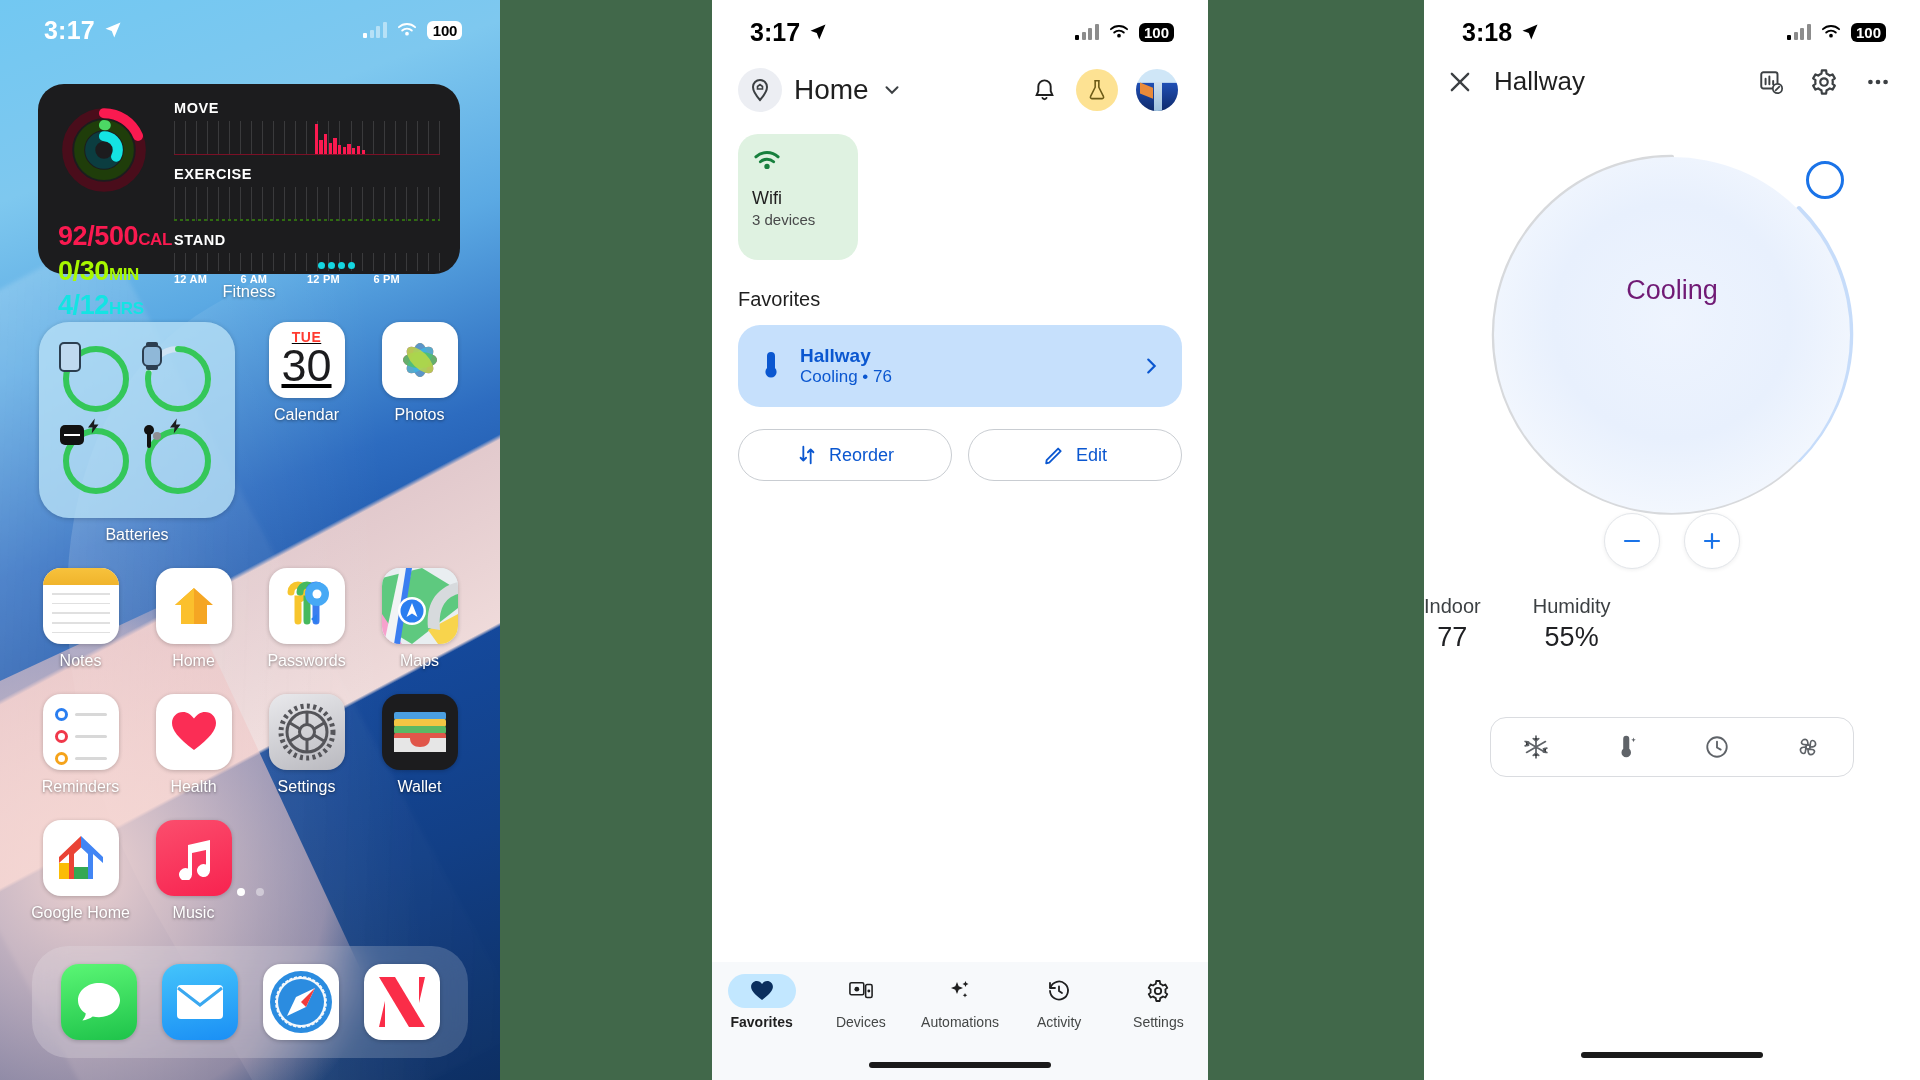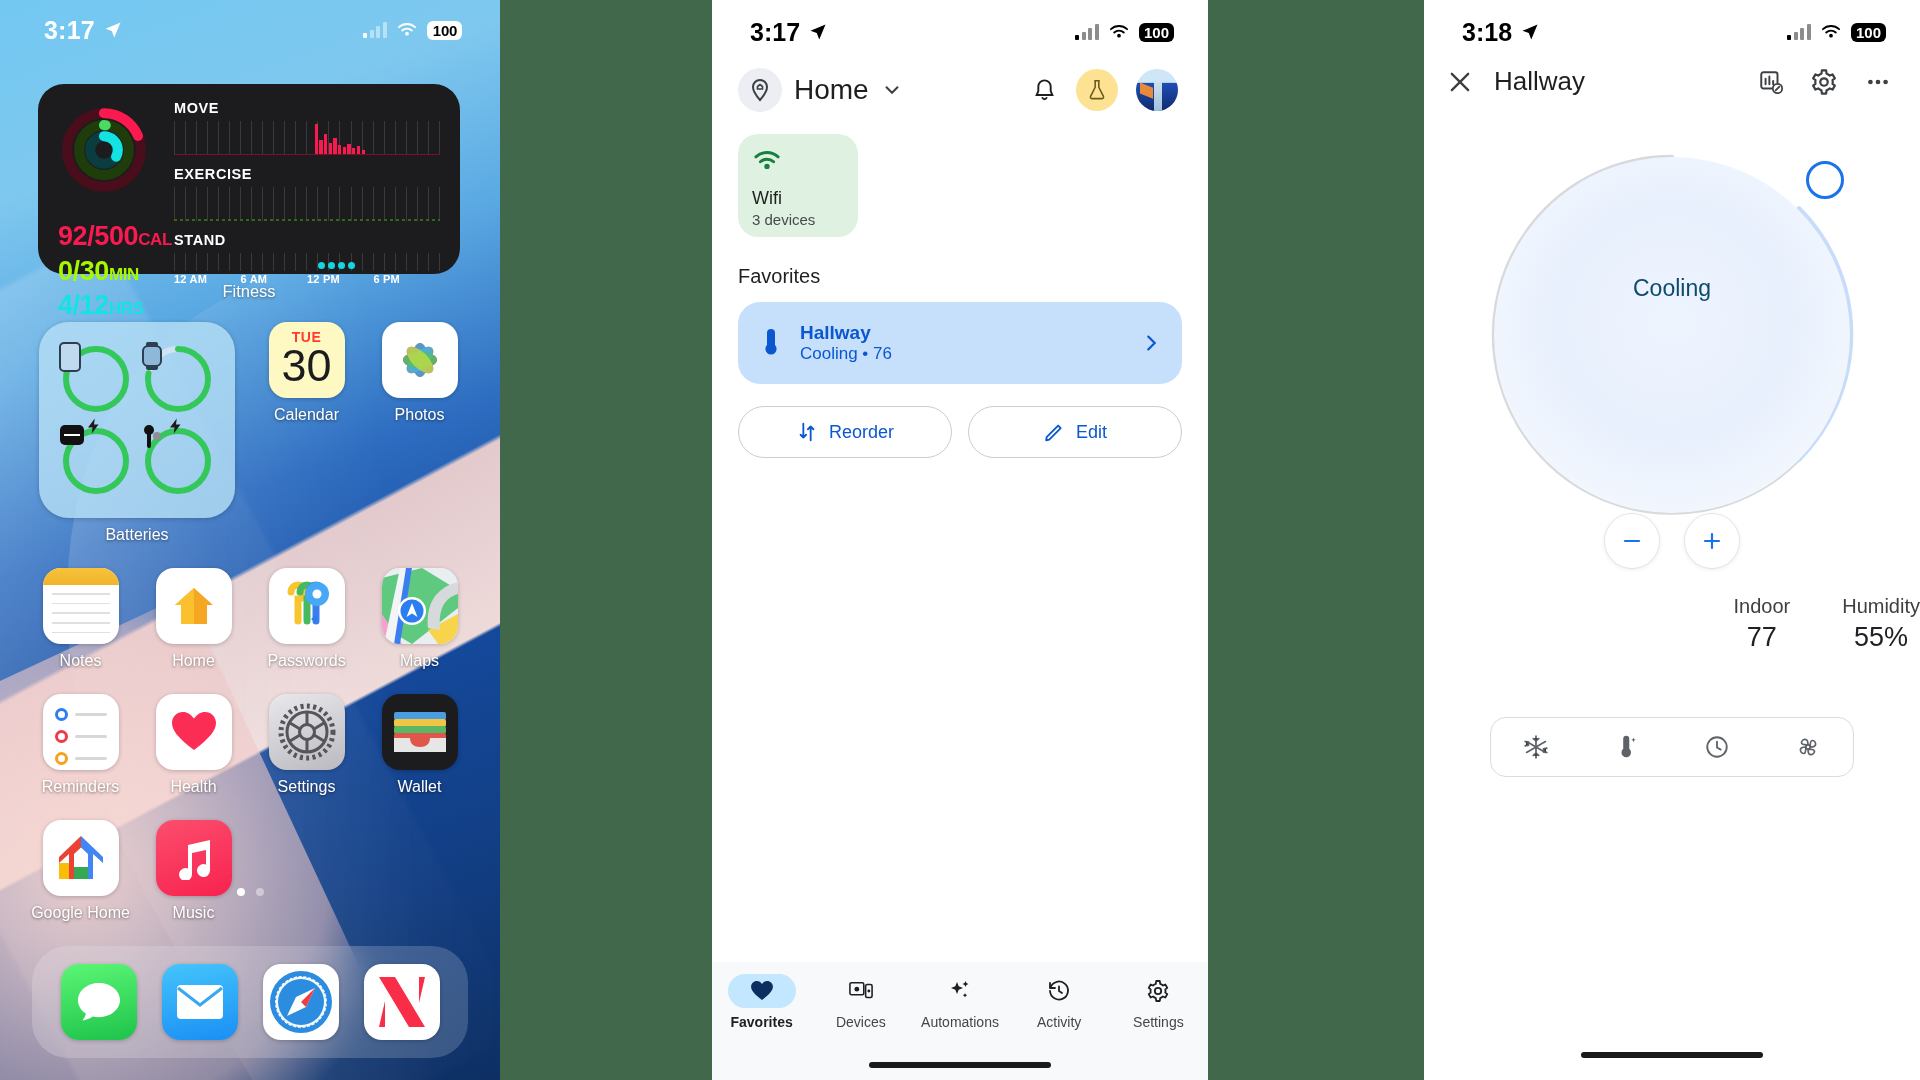--- a/index.html
+++ b/index.html
@@ -75,21 +75,21 @@
   
   .batt-widget { width: 196px; height: 196px; border-radius: 30px;
     background: rgba(180,222,245,.82); padding: 16px;
     display: grid; grid-template-columns: 1fr 1fr; grid-template-rows: 1fr 1fr; place-items: center;
     box-shadow: 0 1px 5px rgba(0,0,0,.2); }
   .bcell { width: 74px; height: 74px; position: relative; }
   .bcell svg { position: absolute; inset: 0; }
   .bglyph { position: absolute; inset: 0; display: flex; align-items: center; justify-content: center; font-size: 26px; }
 
   
-  .ic-cal { background: #fef9c3; display: flex; flex-direction: column; align-items: center; justify-content: flex-start; padding-top: 7px; }
+  .ic-cal { background: #ffffff; display: flex; flex-direction: column; align-items: center; justify-content: flex-start; padding-top: 7px; text-decoration: underline; }
   .ic-cal .d1 { color: #ff3b30; font-size: 14px; font-weight: 600; letter-spacing: .5px; }
   .ic-cal .d2 { color: #1c1c1e; font-size: 45px; font-weight: 300; line-height: .98; margin-top: -1px; }
   .ic-notes { background: #fff; }
   .ic-notes .top { height: 17px; background: linear-gradient(#f7c23c,#f0b42c); }
   .ic-notes .ln { height: 1.7px; background: #e0e0e0; margin: 8px 9px 0; }
   .ic-home { background: #fff; display: flex; align-items: center; justify-content: center; }
   .ic-health { background: #fff; display: flex; align-items: center; justify-content: center; }
   .ic-music { background: linear-gradient(160deg,#fb4e6d,#f8224f); display: flex; align-items: center; justify-content: center; }
   .ic-settings { background: linear-gradient(160deg,#e9e9ec,#b9b9bf); display: flex; align-items: center; justify-content: center; }
   .ic-wallet { background: #1c1c1e; display: flex; align-items: center; justify-content: center; }
@@ -129,21 +129,21 @@
   .g-actions { display: flex; align-items: center; gap: 18px; }
   .g-lab { width: 42px; height: 42px; border-radius: 50%; background: #fde293; display: flex; align-items: center; justify-content: center; }
   .g-avatar { width: 42px; height: 42px; border-radius: 50%; overflow: hidden;
     background: linear-gradient(180deg,#cfe6f7 0%,#cfe6f7 32%,#1f4fb5 33%,#0f2a6b 100%); position: relative; }
   .g-avatar::after { content:""; position:absolute; left:44%; top:30%; width:18%; height:70%;
     background: linear-gradient(180deg,#cfe0ef,#9fc2df); }
   .g-avatar::before { content:""; position:absolute; left:10%; top:38%; width:30%; height:26%;
     background: #e98a3a; transform: skewY(22deg); }
 
   .g-cards { display: flex; gap: 15px; padding: 22px 26px 0; }
-  .g-card { width: 120px; height: 103px; border-radius: 20px; padding: 16px 14px 0; }
+  .g-card { width: 120px; height: 126px; border-radius: 20px; padding: 16px 14px 0; }
   .g-card.wifi { background: #dff2e1; }
   .g-card.climate { background: #fbe4dd; }
   .g-card .ct { font-size: 18px; color: #1f1f1f; margin-top: 12px; }
   .g-card .cs { font-size: 15px; color: #48494a; margin-top: 2px; }
 
   .g-fav-title { font-size: 20px; color: #1f1f1f; padding: 28px 26px 0; }
   .g-fav { margin: 14px 26px 0; background: #c6e0fc; border-radius: 22px; height: 82px;
     display: flex; align-items: center; padding: 0 20px; gap: 16px; }
   .g-fav-icon { width: 26px; display: flex; justify-content: center; }
   .g-fav-txt { flex: 1; }
@@ -164,28 +164,28 @@
 
   
   .panel3 { position: absolute; left: 1424px; top: 0; width: 496px; height: 1080px; background: #fff; overflow: hidden; }
   .t-head { display: flex; align-items: center; padding: 14px 28px 0 22px; gap: 20px; }
   .t-title { font-size: 26px; color: #1f1f1f; flex: 1; }
   .t-acts { display: flex; align-items: center; gap: 26px; }
   .t-dial-wrap { position: relative; width: 400px; height: 400px; margin: 38px auto 0; }
   .t-dial-bg { position: absolute; left: 22px; top: 22px; width: 356px; height: 356px; border-radius: 50%;
     background: radial-gradient(circle at 50% 46%, #eef4fe 0%, #e8f0fd 45%, #f4f8fe 78%, #fbfdff 100%); }
   .t-center { position: absolute; left: 0; right: 0; top: 140px; text-align: center; }
-  .t-mode { color: #0c4a6e; font-size: 23px; }
+  .t-mode { color: #701a75; font-size: 27px; }
   .t-temp { color: #1a73e8; font-size: 84px; font-weight: 400; line-height: 1.02; margin-top: 4px; }
   .t-knob { position: absolute; width: 38px; height: 38px; border-radius: 50%; background: #fff;
     border: 3px solid #1a73e8; right: 28px; top: 26px; }
   .t-pm { display: flex; justify-content: center; gap: 24px; margin-top: -22px; }
   .t-circ { width: 56px; height: 56px; border-radius: 50%; background: #fff; border: 1px solid #e3e6ea;
     box-shadow: 0 1px 4px rgba(0,0,0,.07); display: flex; align-items: center; justify-content: center; cursor: pointer; }
-  .t-stats { display: flex; justify-content: flex-end; gap: 52px; margin-top: 26px; }
+  .t-stats { display: flex; justify-content: flex-start; gap: 52px; margin-top: 26px; }
   .t-stat { text-align: center; }
   .t-sl { font-size: 20px; color: #3c4043; }
   .t-sv { font-size: 27px; color: #202124; margin-top: 4px; }
   .t-modes { margin: 64px auto 0; width: 364px; height: 60px; border: 1px solid #dadce0; border-radius: 16px;
     display: flex; align-items: center; justify-content: space-around; }
   .t-mbtn { width: 56px; height: 44px; display: flex; align-items: center; justify-content: center; cursor: pointer; }
   .t-homebar { position: absolute; left: 50%; transform: translateX(-50%); bottom: 22px; width: 182px; height: 6px; background: #1a1a1a; border-radius: 3px; }
 </style>
 </head>
 <body>

